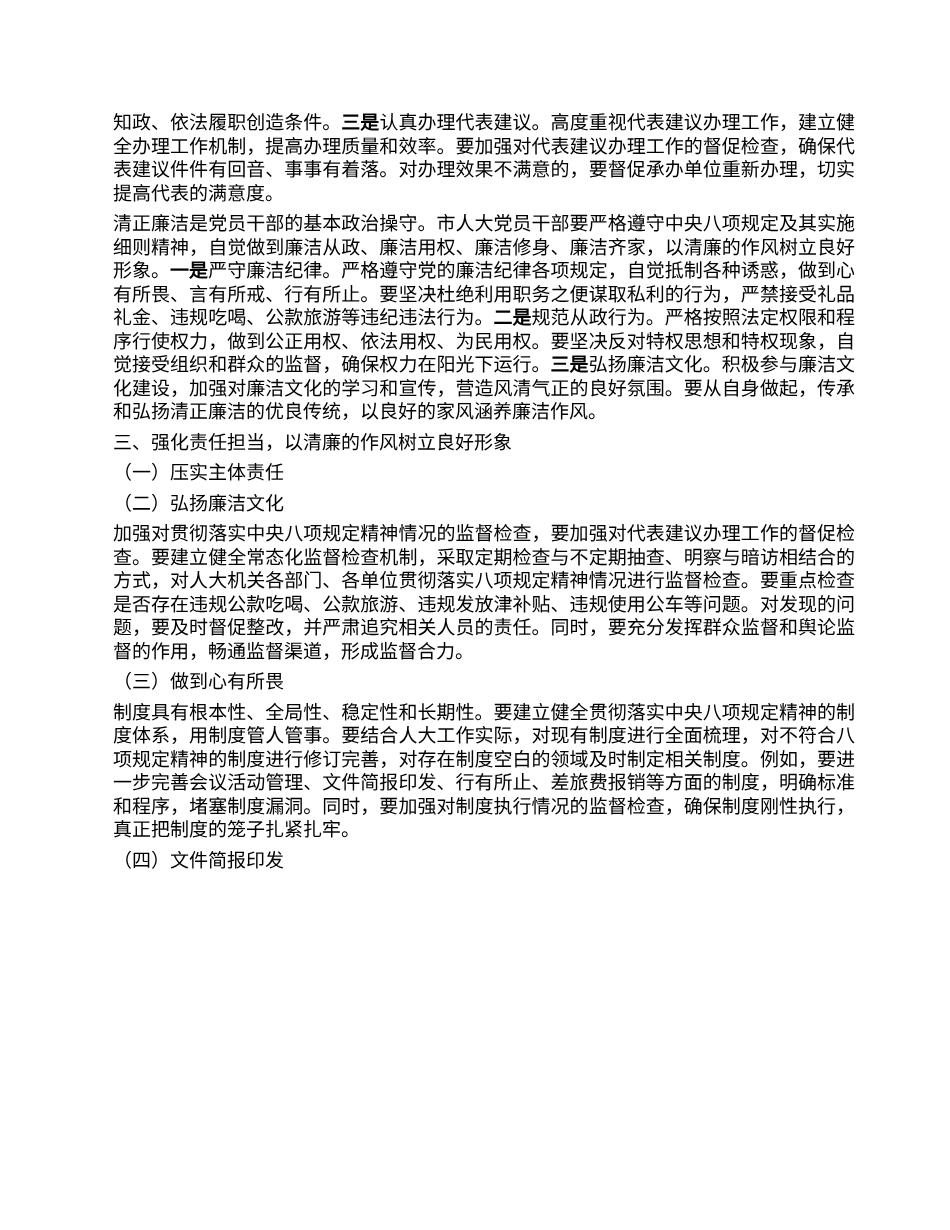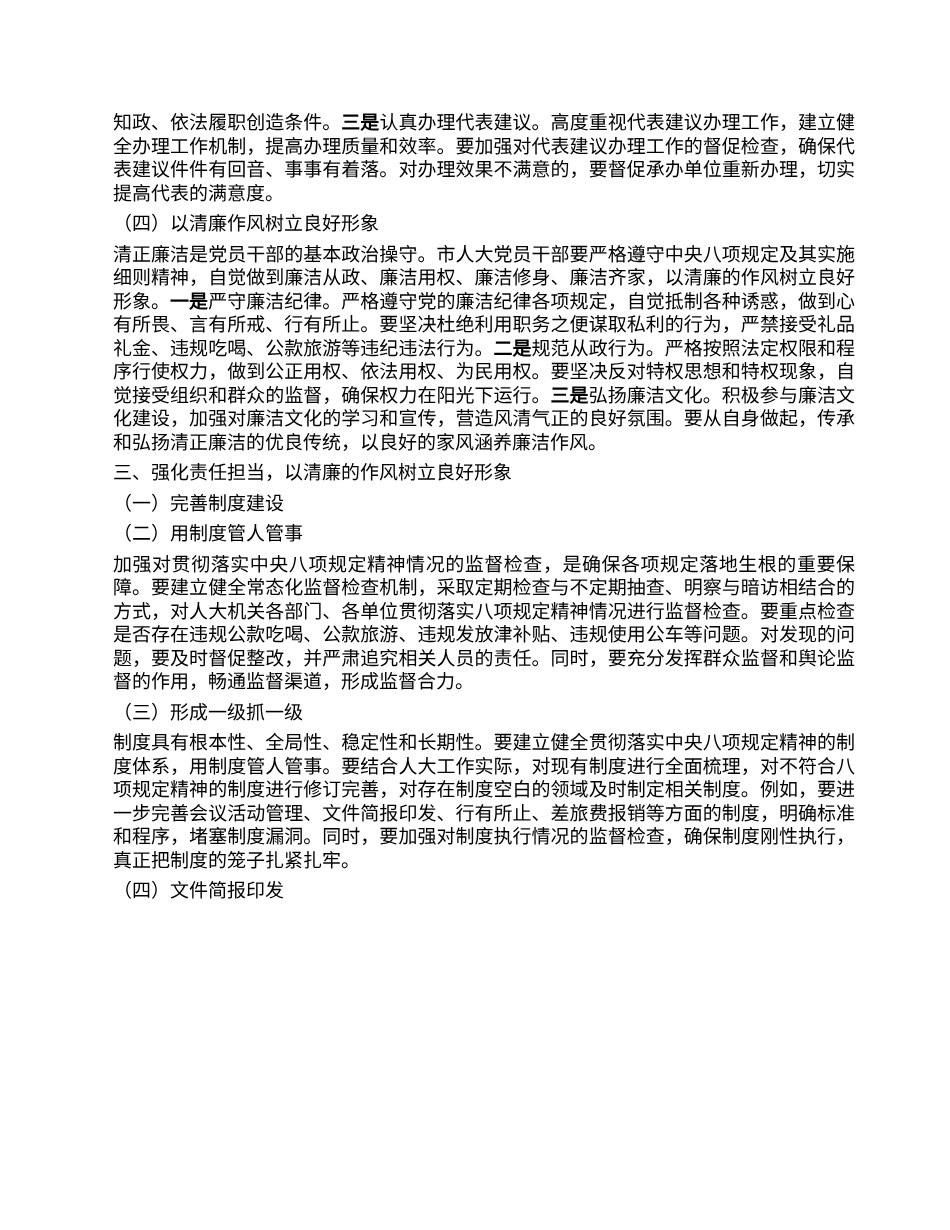--- a/index.html
+++ b/index.html
@@ -37,34 +37,33 @@
   }
 </style>
 </head>
 <body>
 
 <div class="doc-page">
   <div class="doc-body">
 
     <p><span>知政、依法履职创造条件。</span><span class="bold">三是</span><span>认真办理代表建议。高度重视代表建议办理工作，建立健全办理工作机制，提高办理质量和效率。要加强对代表建议办理工作的督促检查，确保代表建议件件有回音、事事有着落。对办理效果不满意的，要督促承办单位重新办理，切实提高代表的满意度。</span></p>
 
-    <p><span>（四）以清廉作风树立良好形象</span></p>
 
     <p><span>清正廉洁是党员干部的基本政治操守。市人大党员干部要严格遵守中央八项规定及其实施细则精神，自觉做到廉洁从政、廉洁用权、廉洁修身、廉洁齐家，以清廉的作风树立良好形象。</span><span class="bold">一是</span><span>严守廉洁纪律。严格遵守党的廉洁纪律各项规定，自觉抵制各种诱惑，做到心有所畏、言有所戒、行有所止。要坚决杜绝利用职务之便谋取私利的行为，严禁接受礼品礼金、违规吃喝、公款旅游等违纪违法行为。</span><span class="bold">二是</span><span>规范从政行为。严格按照法定权限和程序行使权力，做到公正用权、依法用权、为民用权。要坚决反对特权思想和特权现象，自觉接受组织和群众的监督，确保权力在阳光下运行。</span><span class="bold">三是</span><span>弘扬廉洁文化。积极参与廉洁文化建设，加强对廉洁文化的学习和宣传，营造风清气正的良好氛围。要从自身做起，传承和弘扬清正廉洁的优良传统，以良好的家风涵养廉洁作风。</span></p>
 
     <p><span>三、强化责任担当，以清廉的作风树立良好形象</span></p>
 
 
-    <p><span>（一）完善制度建设</span></p>
+    <p><span>（一）压实主体责任</span></p>
 
 
-    <p><span>（二）用制度管人管事</span></p>
+    <p><span>（二）弘扬廉洁文化</span></p>
 
-    <p><span>加强对贯彻落实中央八项规定精神情况的监督检查，是确保各项规定落地生根的重要保障。要建立健全常态化监督检查机制，采取定期检查与不定期抽查、明察与暗访相结合的方式，对人大机关各部门、各单位贯彻落实八项规定精神情况进行监督检查。要重点检查是否存在违规公款吃喝、公款旅游、违规发放津补贴、违规使用公车等问题。对发现的问题，要及时督促整改，并严肃追究相关人员的责任。同时，要充分发挥群众监督和舆论监督的作用，畅通监督渠道，形成监督合力。</span></p>
+    <p><span>加强对贯彻落实中央八项规定精神情况的监督检查，要加强对代表建议办理工作的督促检查。要建立健全常态化监督检查机制，采取定期检查与不定期抽查、明察与暗访相结合的方式，对人大机关各部门、各单位贯彻落实八项规定精神情况进行监督检查。要重点检查是否存在违规公款吃喝、公款旅游、违规发放津补贴、违规使用公车等问题。对发现的问题，要及时督促整改，并严肃追究相关人员的责任。同时，要充分发挥群众监督和舆论监督的作用，畅通监督渠道，形成监督合力。</span></p>
 
-    <p><span>（三）形成一级抓一级</span></p>
+    <p><span>（三）做到心有所畏</span></p>
 
     <p><span>制度具有根本性、全局性、稳定性和长期性。要建立健全贯彻落实中央八项规定精神的制度体系，用制度管人管事。要结合人大工作实际，对现有制度进行全面梳理，对不符合八项规定精神的制度进行修订完善，对存在制度空白的领域及时制定相关制度。例如，要进一步完善会议活动管理、文件简报印发、行有所止、差旅费报销等方面的制度，明确标准和程序，堵塞制度漏洞。同时，要加强对制度执行情况的监督检查，确保制度刚性执行，真正把制度的笼子扎紧扎牢。</span></p>
 
     <p><span>（四）文件简报印发</span></p>
 
   </div>
 </div>
 
 </body></html>

